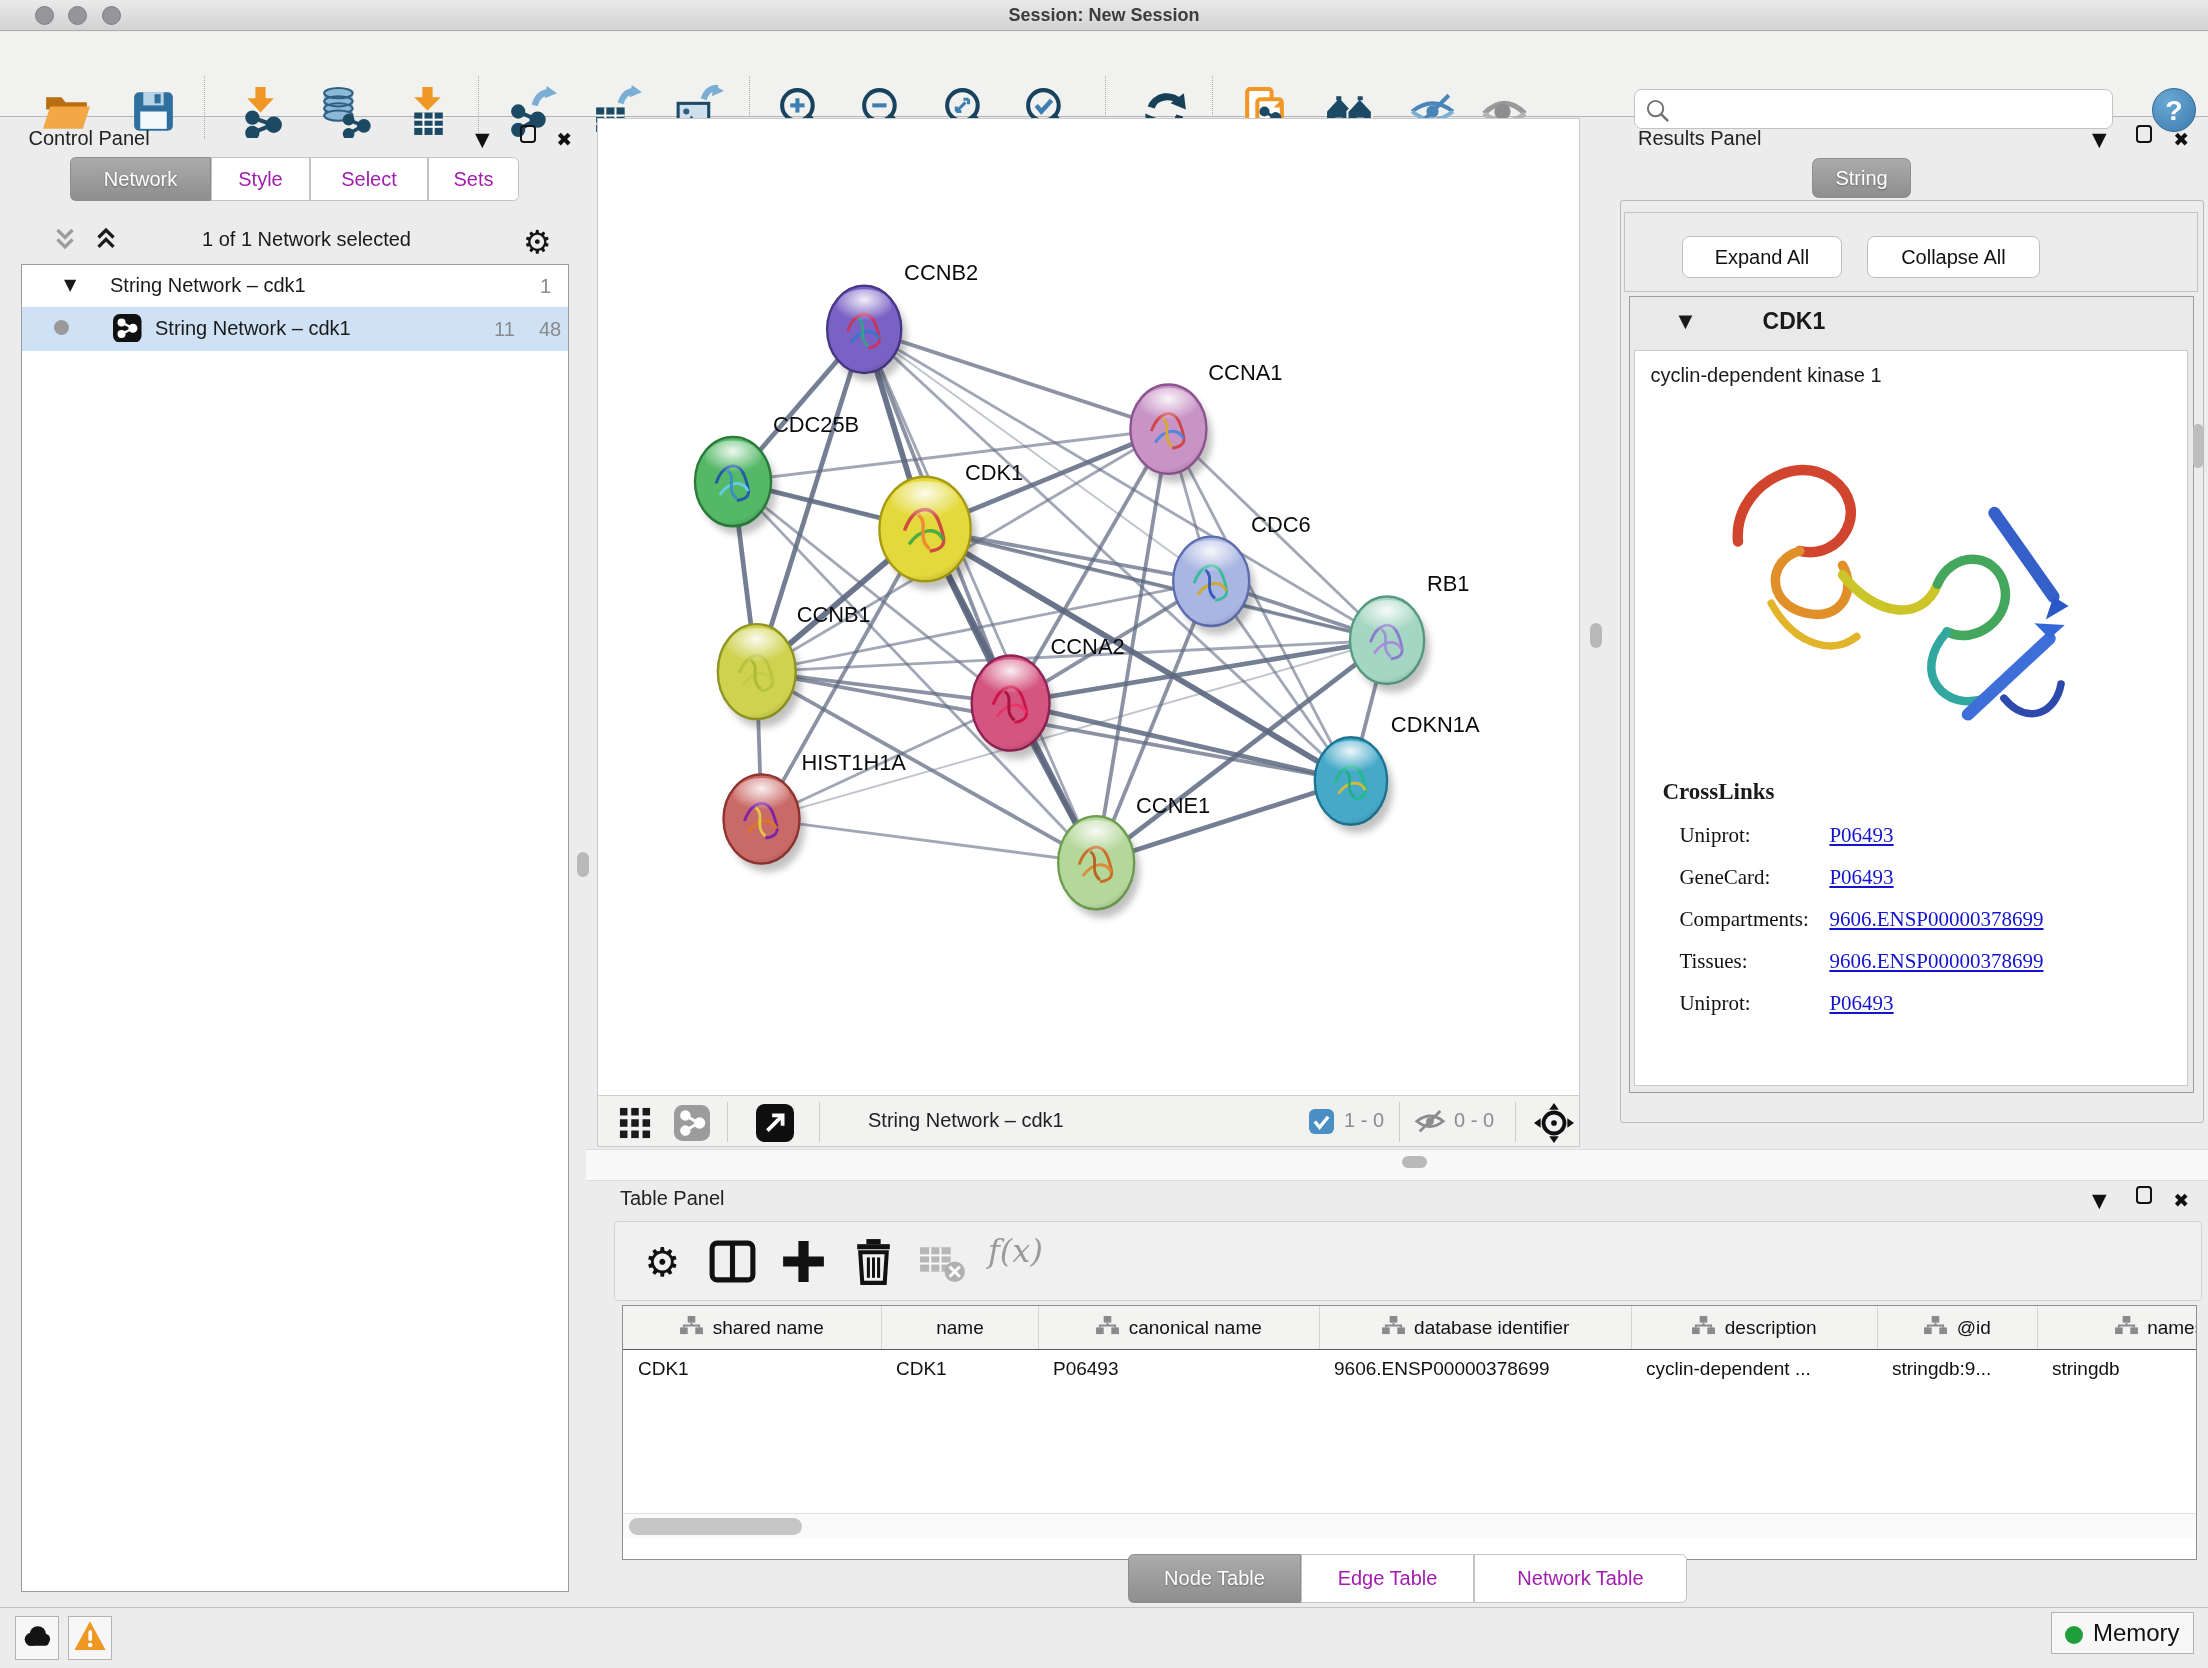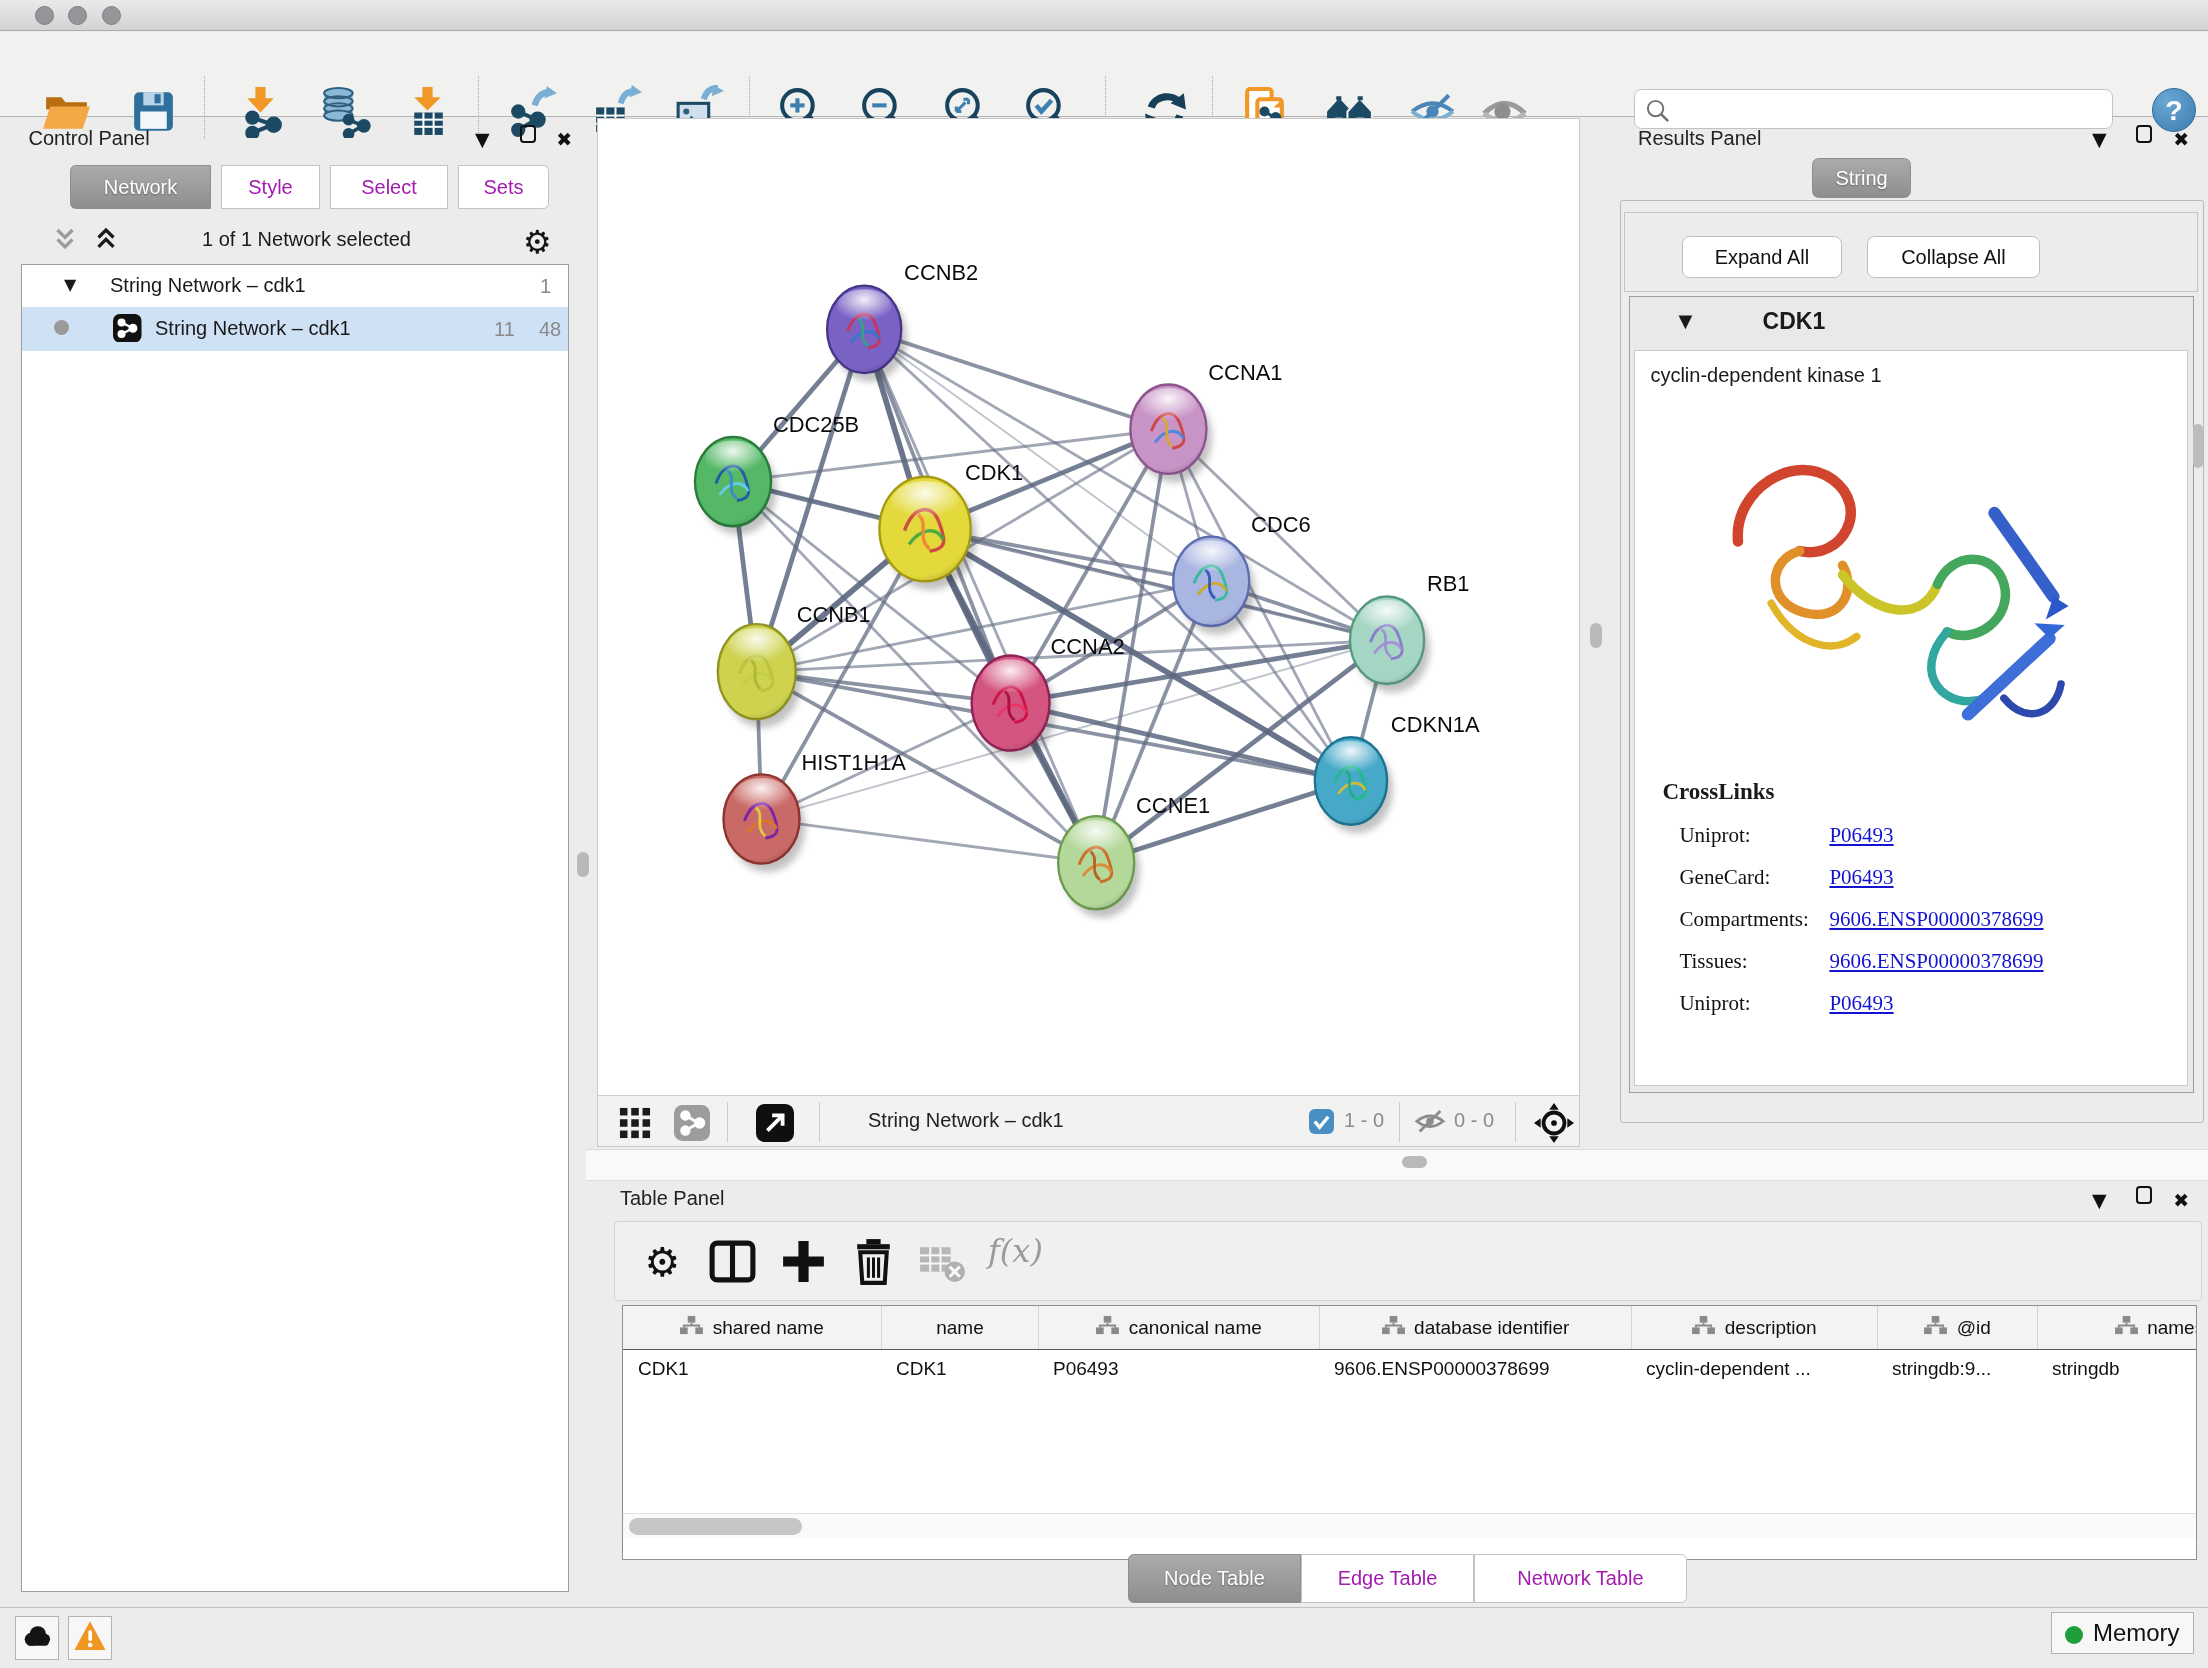--- a/index.html
+++ b/index.html
@@ -31,21 +31,21 @@
     color:#fff; font-size:28.5px; font-weight:bold; text-align:center; line-height:42px; }
   
   .panel-title { position:absolute; font-size:20px; color:#222; }
   .pctl { position:absolute; width:28.5px; height:25px; background:none; border:none; font-size:19px; color:#111; cursor:pointer; text-align:center;}
   .float-box { display:inline-block; width:16px; height:18px; border:2.9px solid #111; border-radius:3.8px; }
   .tab { border:1px solid #c3c3c3; background:#fff; color:#a21caf; text-align:center;
     font-size:20px; display:flex; align-items:center; justify-content:center; cursor:pointer; }
   .tab.active { background:linear-gradient(#ababab,#8e8e8e); color:#fff; border-color:#8e8e8e;
     text-shadow:0 1px 1.9px rgba(0,0,0,.35); }
   
-  .cp-tabs { position:absolute; left:70px; top:165px; height:44px; display:flex;gap:10px; }
+  .cp-tabs { position:absolute; left:70px; top:157px; height:44px; display:flex; }
   .cp-tabs .tab:first-child{ border-radius:5.7px 0 0 5.7px; } .cp-tabs .tab:last-child{ border-radius:0 5.7px 5.7px 0; }
   .cp-selrow { position:absolute; left:21px; top:217px; width:548px; height:46px; }
   .cp-list { position:absolute; left:21px; top:264px; width:548px; height:1328px; background:#fff; border:1px solid #9c9c9c; }
   .cp-row { position:relative; width:100%; height:42px; font-size:20px; }
   .cp-row.selected { background:#cfe1f5; height:44px; }
   .cp-count { position:absolute; color:#8a8a8a; font-size:20px; top:9.5px; }
   
   .net-frame { position:absolute; left:597px; top:118px; width:983px; height:1029px;
     background:#fff; border:1px solid #c9c9c9; }
   .net-toolbar { position:absolute; left:0; bottom:0; width:100%; height:51px; background:#f2f2f1;
@@ -99,20 +99,21 @@
 </style>
 </head>
 <body>
 
 <div class="window">
 
   <div class="titlebar">
     <span class="tl-dot" style="left:35px"></span>
     <span class="tl-dot" style="left:68px"></span>
     <span class="tl-dot" style="left:102px"></span>
+    <div class="win-title">Session: New Session</div>
   </div>
 
   <div class="toolbar">
     <button class="tbtn" style="left:40px">
       <svg viewBox="0 0 52 52">
           <path d="M6 12 h15 l4 5 h21 v7 H6z" fill="#b86f12"></path>
           <path d="M3 43 L10 21 H49 L42 43z" fill="#f2a844"></path>
         </svg>
     </button>
     <button class="tbtn" style="left:127px">

